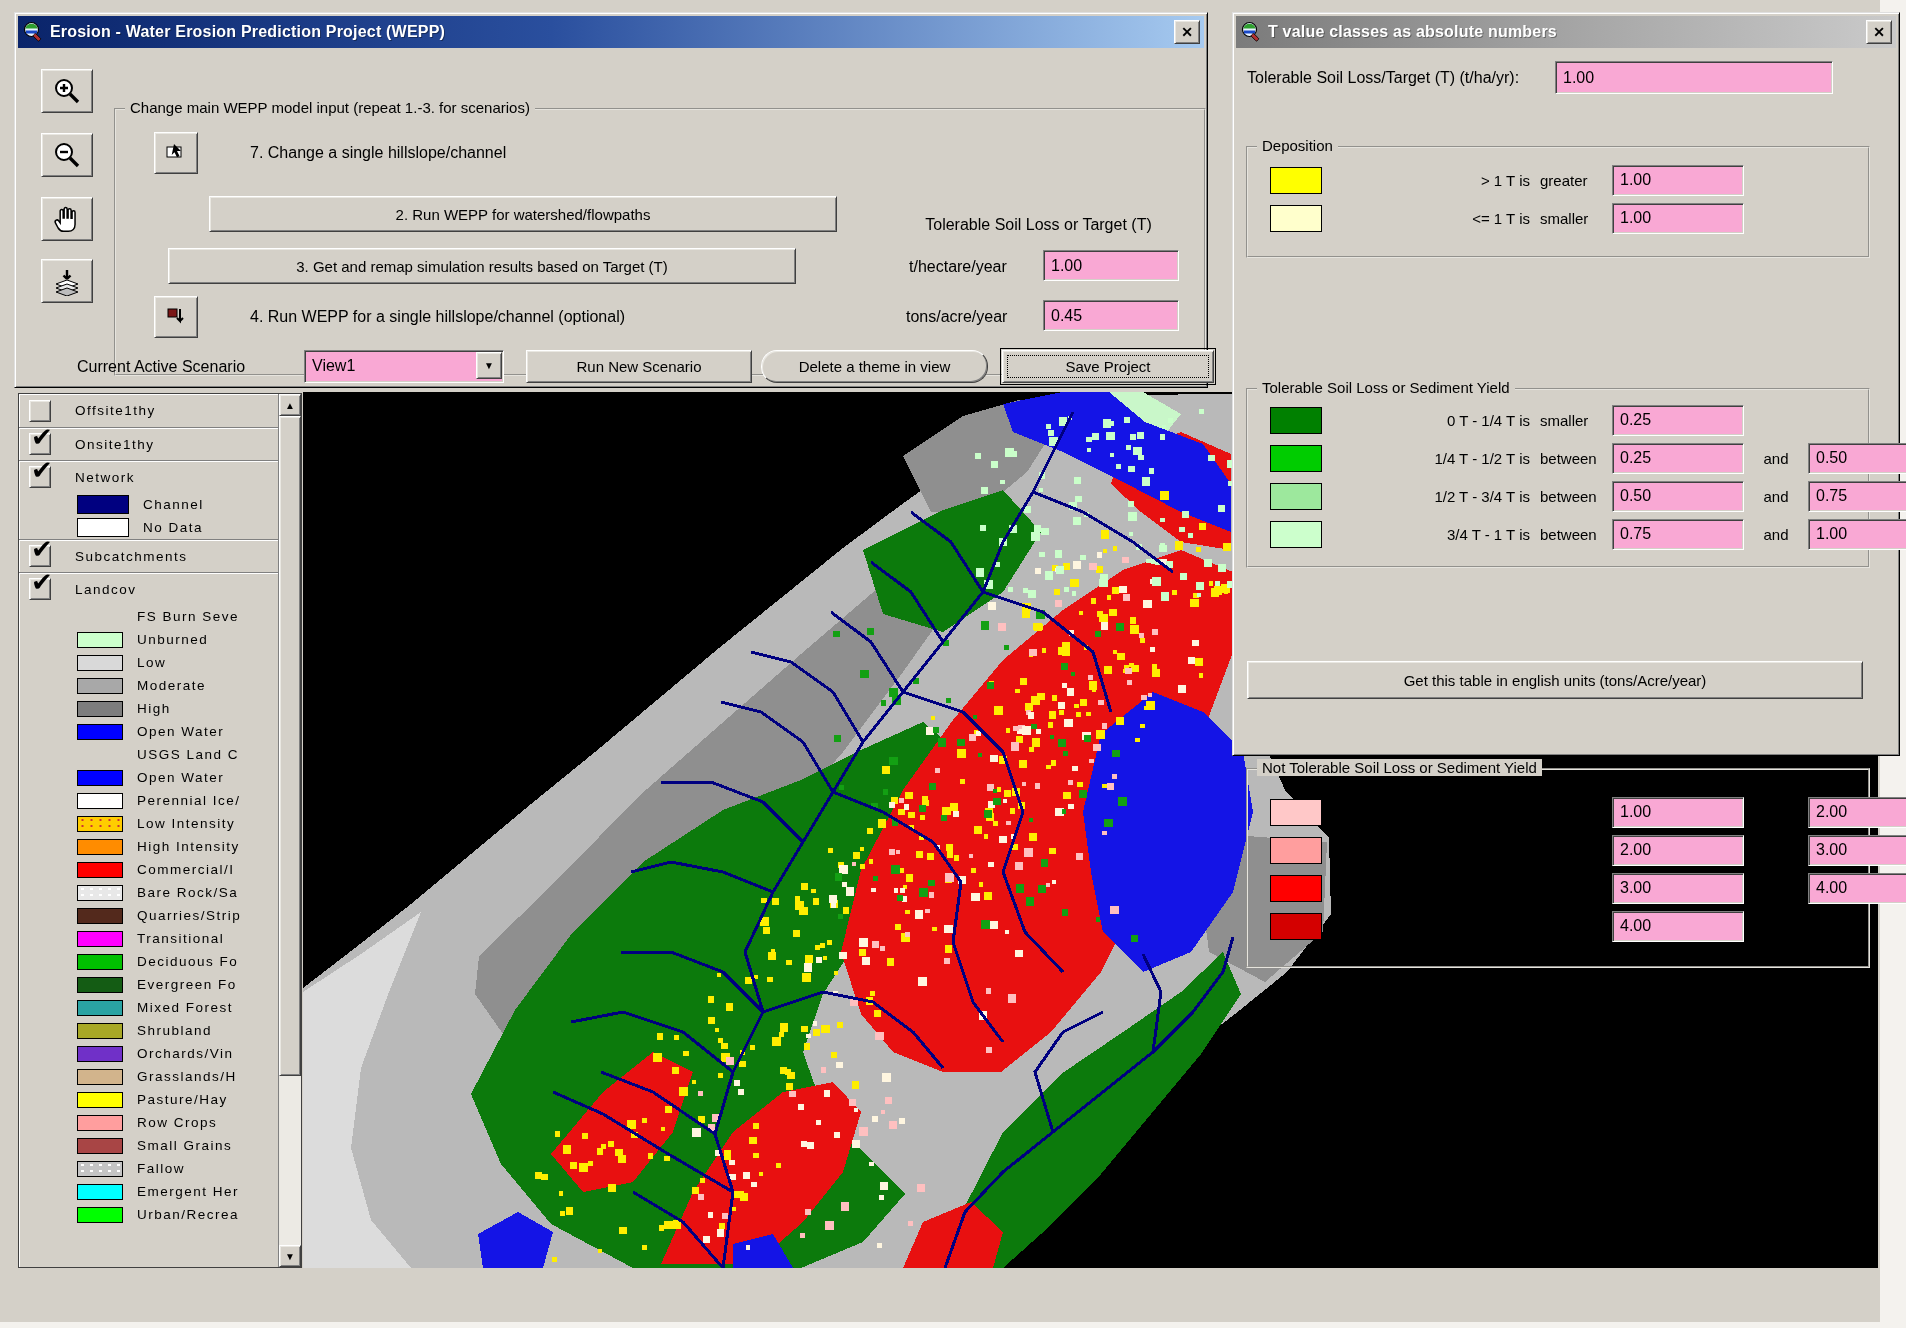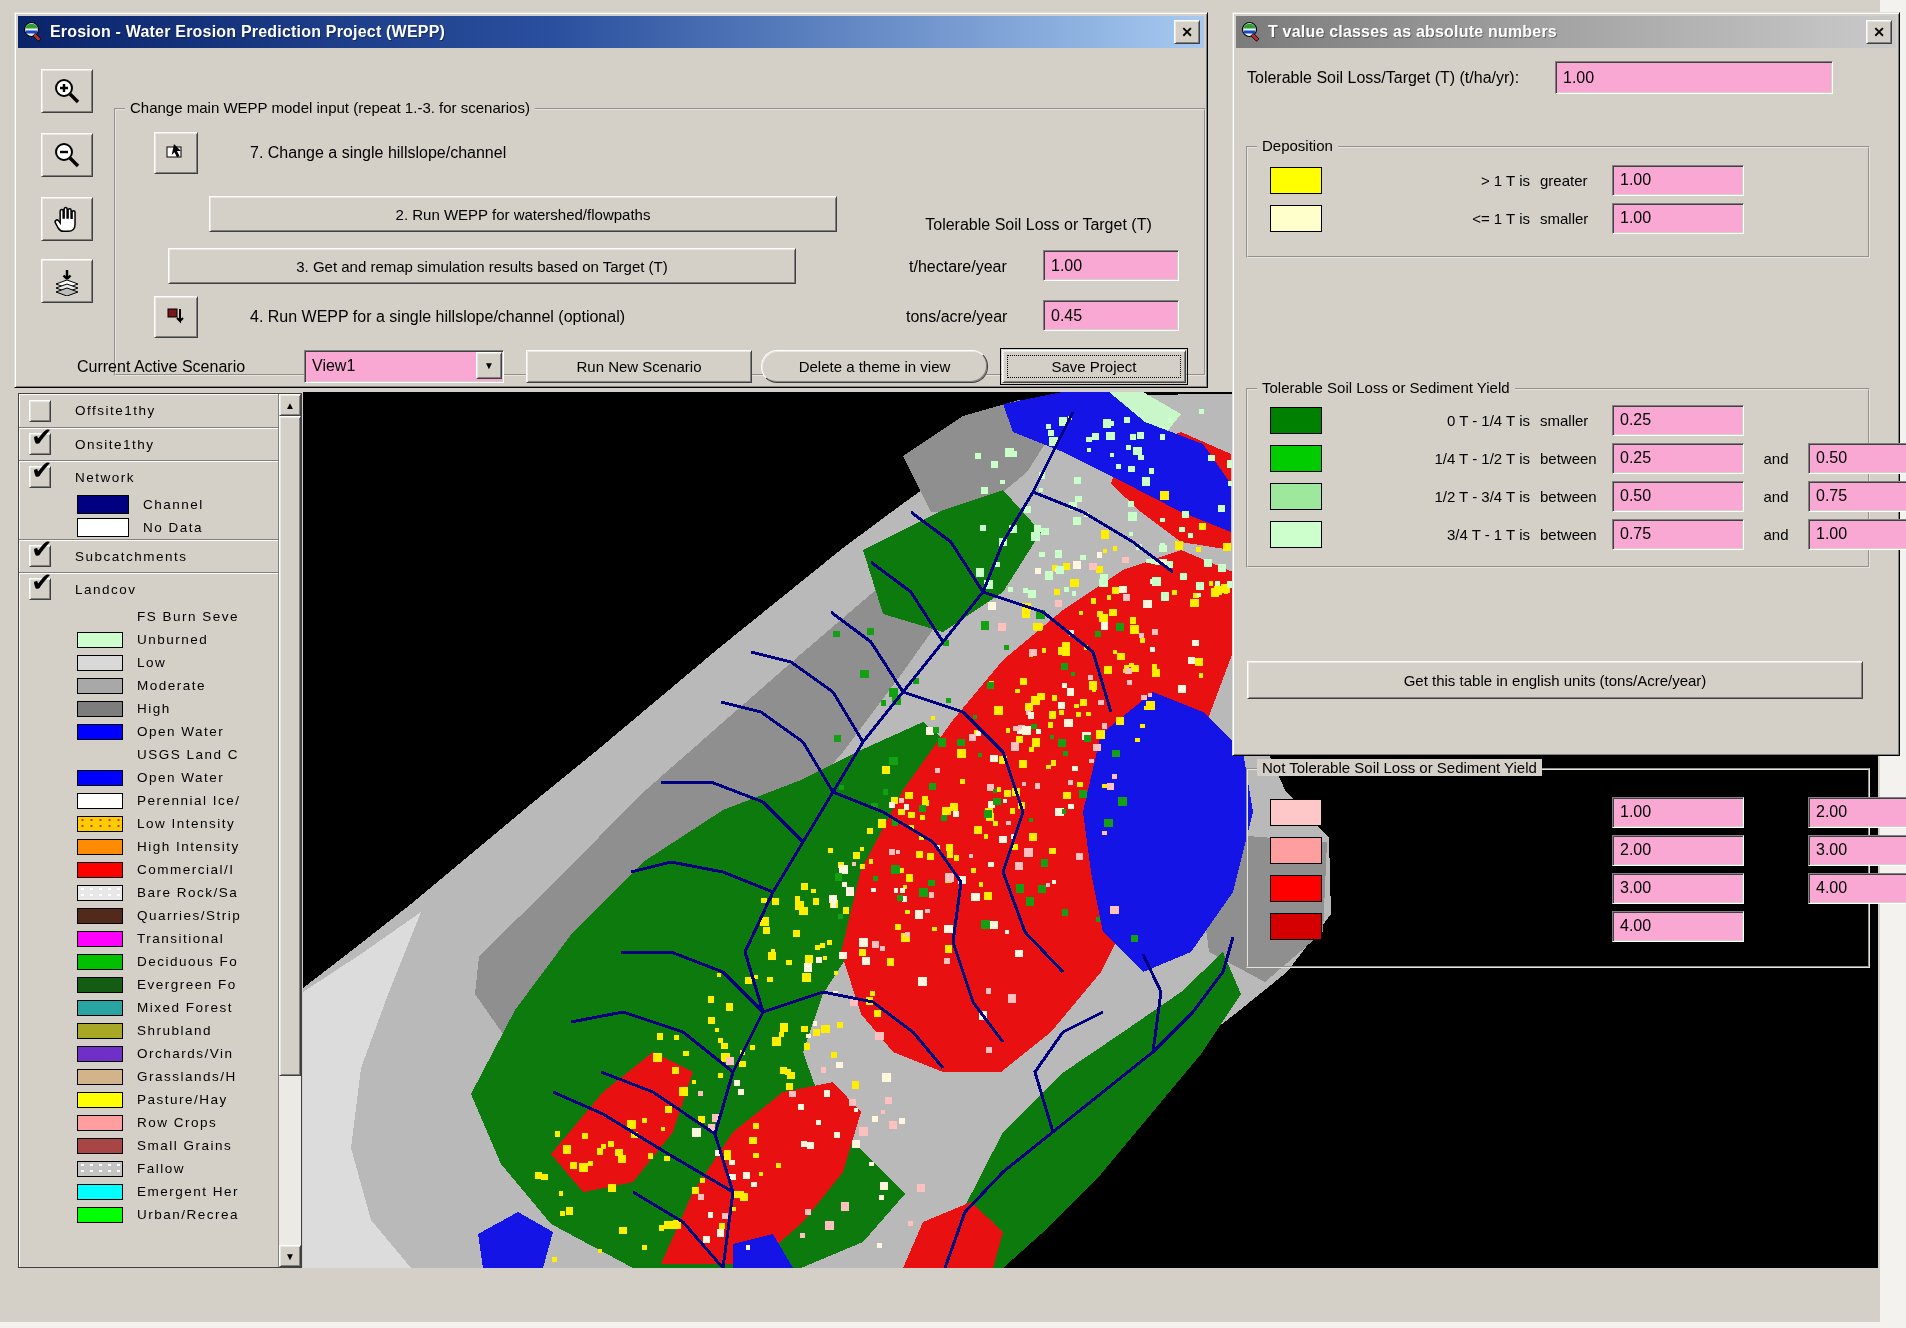--- a/index.html
+++ b/index.html
@@ -957,21 +957,21 @@
 
     <div class="abs lbl" style="left:62px;top:345px;">Current Active Scenario</div>
     <div class="abs sunken" style="left:289px;top:337px;width:200px;height:33px;">
       <span class="lbl" style="position:absolute;left:7px;top:6px;">View1</span>
       <span class="raised sb-btn" style="position:absolute;right:1px;top:1px;width:26px;height:27px;">
         <span>▼</span>
       </span>
     </div>
     <div class="abs raised btn" style="left:511px;top:337px;width:226px;height:33px;">Run New Scenario</div>
     <div class="abs raised btn" style="left:746px;top:337px;width:227px;height:33px;border-radius:16px;">Delete a theme in view</div>
-    <div class="abs raised btn btn-default" style="left:987px;top:337px;width:184px;height:33px;">
+    <div class="abs raised btn btn-default" style="left:987px;top:337px;width:212px;height:33px;">
       <span>Save Project</span>
       <span class="focus-rect"></span>
     </div>
   </div>
 
   <div class="abs win" style="left:1232px;top:12px;width:668px;height:744px;z-index:30;">
     <div class="titlebar inactive">
       <span>
         <svg width="22" height="22" viewBox="0 0 22 22">
           <circle cx="9.5" cy="8.5" r="7" fill="#e8f4ff" stroke="#000" stroke-width="1.2"></circle>

